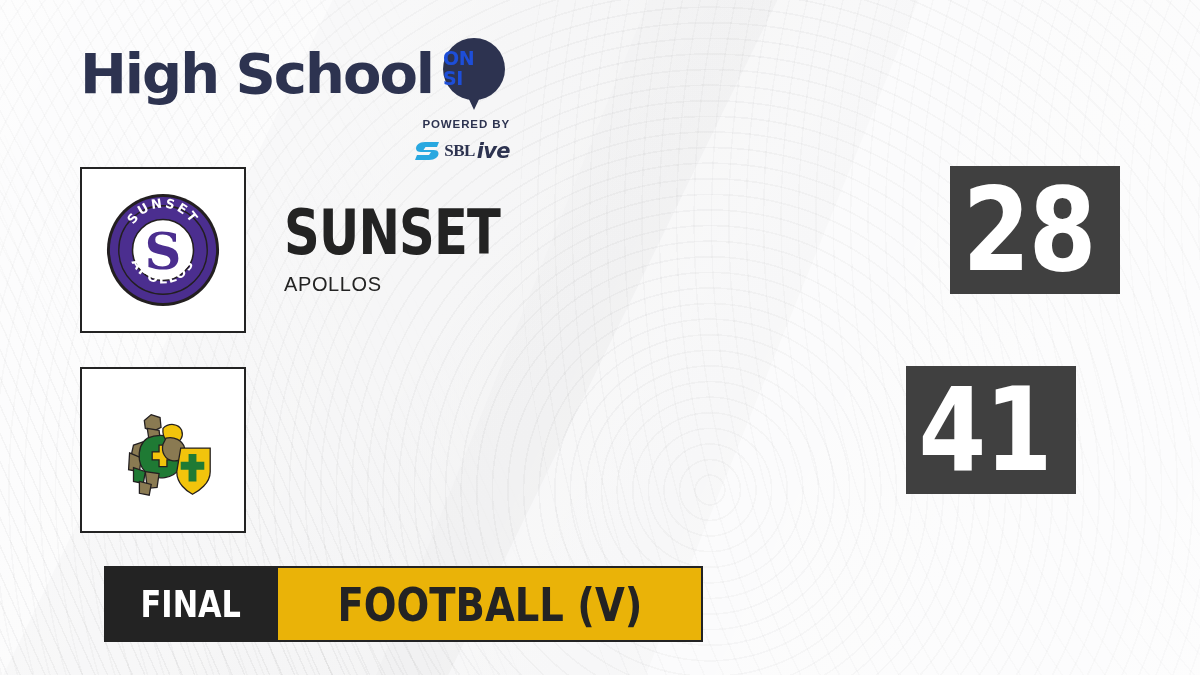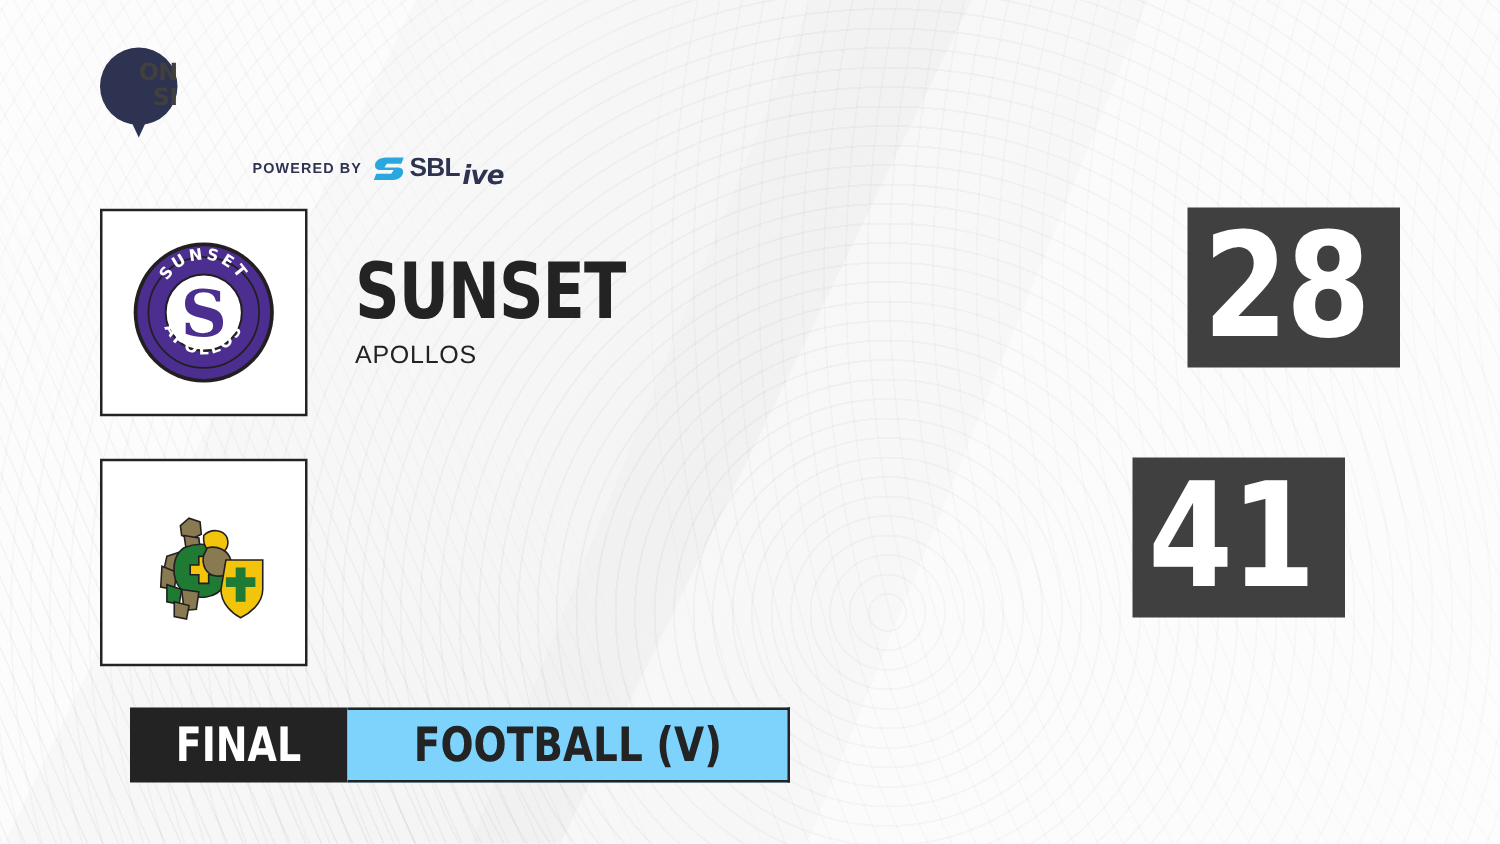--- a/index.html
+++ b/index.html
@@ -153,66 +153,66 @@
     width: 0; height: 0;
     border-left: 14px solid transparent;
     border-right: 14px solid transparent;
     border-top: 30px solid #2d3350;
   }
   .pin-text {
     position: absolute;
     left: 0;
     top: 10px;
     width: 62px;
-    text-align: right;
-    color: #404040;
+    text-align: left;
+    color: #1d4ed8;
     font-family: "DejaVu Sans", sans-serif;
     font-weight: bold;
     font-size: 19px;
     line-height: 20px;
     letter-spacing: -0.5px;
   }
   .powered {
     display: flex;
-    align-items: center;
+    align-items: flex-end;
     gap: 9px;
     margin-top: 6px;
     margin-left: 122px;
+    flex-direction: column;
   }
   .powered-label {
     font-family: "Liberation Sans", sans-serif;
     font-weight: bold;
     font-size: 11.5px;
     letter-spacing: 0.9px;
     color: #2d3350;
   }
   .sbl {
     display: flex;
     align-items: center;
     gap: 3px;
   }
   .sbl-mark {
     display: block;
   }
   .sbl-word {
-    font-family: Liberation Sans, sans-serif;
-    font-weight: bold;
-    font-size: 21px;
+    font-family: Liberation Serif, serif;
+    font-weight: bold;
+    font-size: 17px;
     letter-spacing: -0.6px;
     color: #2d3350;
   }
   .sbl-word-ive {
     font-family: "DejaVu Sans", sans-serif;
     font-weight: bold;
     font-style: italic;
     font-size: 21px;
     letter-spacing: -0.6px;
     color: #2d3350;
     margin-left: -1px;
-    margin-top: 10px;
   }
 
   
   .team-row {
     position: absolute;
     left: 80px;
     width: 1040px;
     height: 168px;
     display: flex;
     align-items: center;
@@ -279,51 +279,51 @@
     color: #ffffff;
     letter-spacing: -2px;
     transform: scaleX(0.84);
   }
 
   
   .status-bar {
     position: absolute;
     left: 80px;
     top: 566px;
-    height: 60px;
+    height: 76px;
     display: flex;
     align-items: stretch;
     padding-left: 24px;
   }
   .status-final {
     background: #232323;
     color: #ffffff;
     display: flex;
     align-items: center;
     justify-content: center;
     padding: 0 24px;
     min-width: 100px;
     font-family: "DejaVu Sans", sans-serif;
     font-weight: bold;
     font-size: 38px;
     letter-spacing: 0px;
   }
   .status-final span { transform: scaleX(0.80); display:block; }
   .status-sport {
-    background: #7dd3fc;
+    background: #eab308;
     border: 2px solid #232323;
     border-left: none;
     color: #232323;
     display: flex;
     align-items: center;
     justify-content: center;
     padding: 0 26px;
     font-family: "DejaVu Sans", sans-serif;
     font-weight: bold;
-    font-size: 38px;
+    font-size: 47px;
     box-sizing: border-box;
     text-align: center;
   }
   .status-sport span { transform: scaleX(0.82); display:block; white-space: nowrap; }
 </style>
 </head>
 <body>
 
 <div id="stage">
 
@@ -331,20 +331,21 @@
   <div class="bg-curves"></div>
   <div class="bg-curves2"></div>
   <div class="bg-diag-band"></div>
   <div class="bg-diag-band2"></div>
   <div class="bg-stripes-bl"></div>
   <div class="bg-stripes-tl"></div>
   <div class="bg-vignette"></div>
 
   <div class="brand">
     <div class="brand-row">
+      <div class="brand-word">High School</div>
       <div class="pin">
         <div class="pin-tip"></div>
         <div class="pin-circle"></div>
         <div class="pin-text">
           <div>ON</div>
           <div>SI</div>
         </div>
       </div>
     </div>
     <div class="powered">

